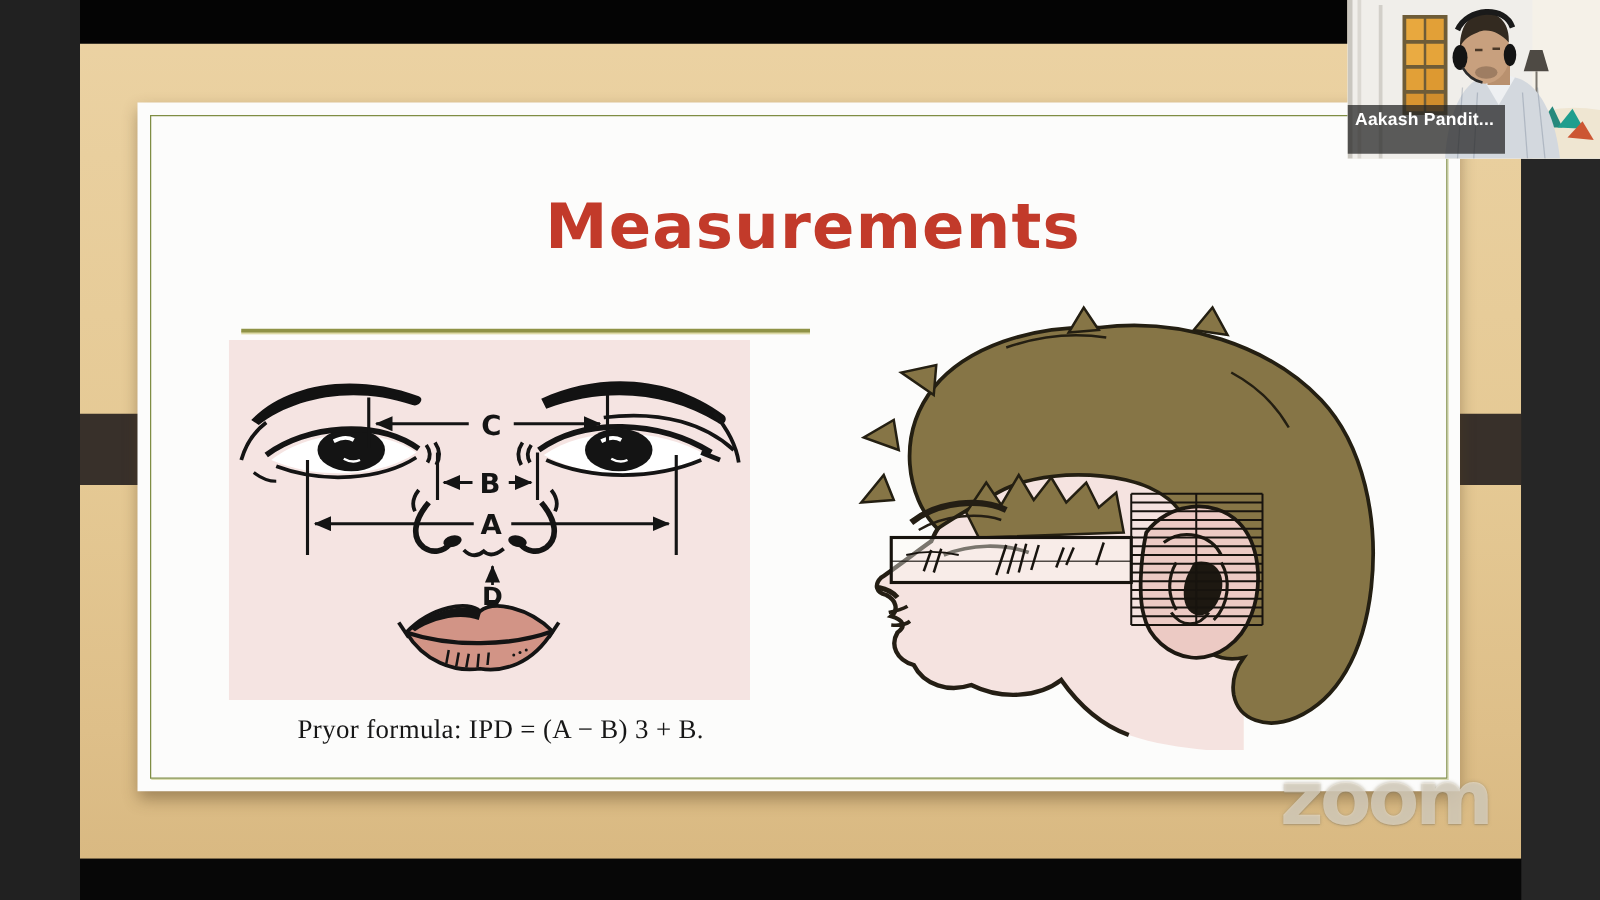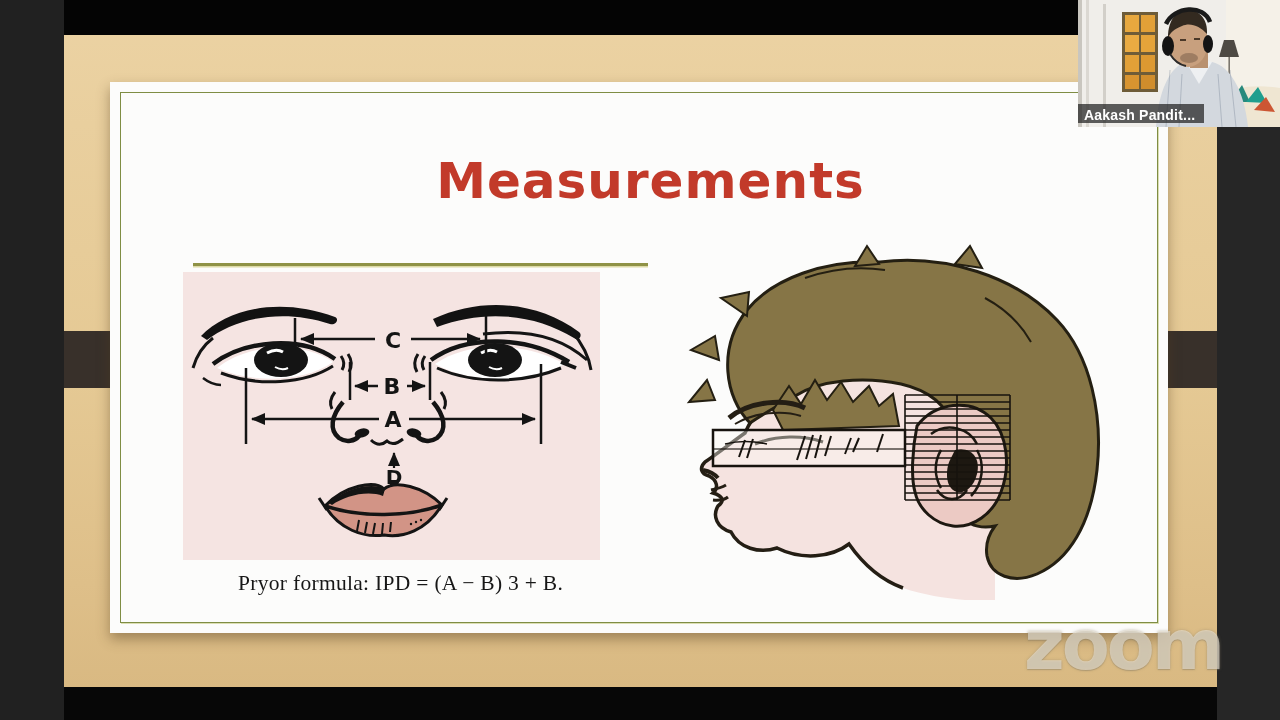--- a/index.html
+++ b/index.html
@@ -28,28 +28,28 @@
          border:1.6px solid #7f8d44;box-shadow:1px 1px 0 rgba(210,214,160,.8);}
   .slide-title{left:0;right:0;top:70px;text-align:center;
          font-family:"DejaVu Sans",sans-serif;font-weight:700;font-size:50px;
          letter-spacing:1px;color:#c23a2a;padding-left:23px;}
   .title-rule{left:83px;top:181px;width:455px;height:2.5px;background:#8f9246;
          box-shadow:0 1.5px 0 #dcd9a6;}
   .formula{left:128px;top:489px;font-family:"Liberation Serif",serif;
          font-size:21.5px;color:#171717;letter-spacing:.3px;}
 
   .zoom-watermark{left:1024px;top:604px;z-index:5;
-         font-family:"DejaVu Sans",sans-serif;font-weight:700;font-size:70px;
+         font-family:"DejaVu Sans",sans-serif;font-weight:700;font-size:60px;
          letter-spacing:-3px;color:rgba(244,239,228,.55);
          text-shadow:0 0 3px rgba(146,134,108,.55), 0 1px 1px rgba(120,110,88,.35);}
 
   
   .webcam{left:1078px;top:0;width:202px;height:127px;z-index:6;background:#efedE8;overflow:hidden;}
   .name-tag{position:absolute;left:0;bottom:4px;background:rgba(38,38,38,.74);
-         color:#fff;font-weight:700;font-size:14px;padding:3px 9px 0 6px;
+         color:#fff;font-weight:700;font-size:14px;padding:3px 9px 20px 6px;
          font-family:"Liberation Sans",sans-serif;letter-spacing:.2px;}
 </style>
 </head>
 <body>
 
 <div class="stage">
 
   <div class="abs wall"></div>
   <div class="abs bar-left"></div>
   <div class="abs bar-right"></div>

